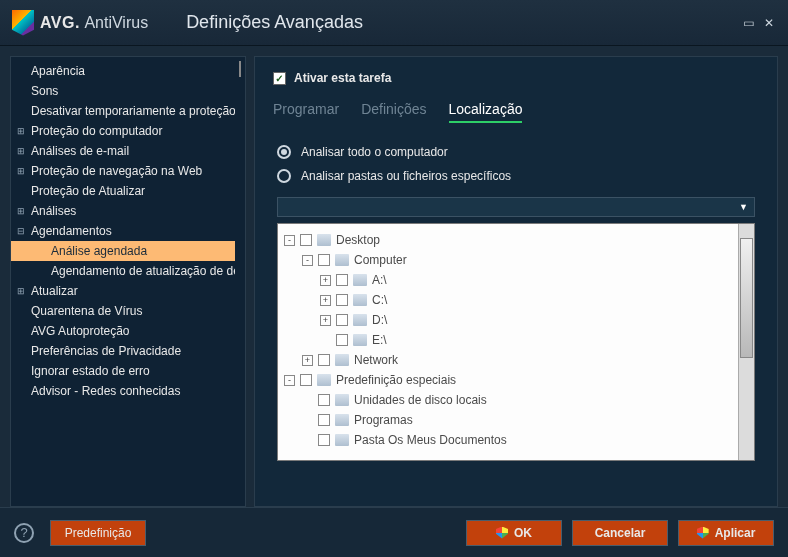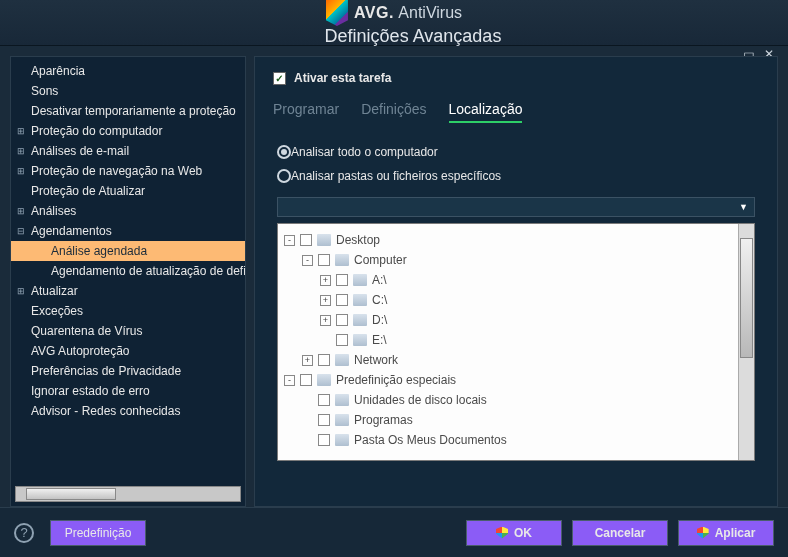--- a/index.html
+++ b/index.html
@@ -11,21 +11,20 @@
     color: #e8e8e8;
     overflow: hidden;
     position: relative;
   }
   .titlebar {
     height: 46px;
     background: linear-gradient(#1f3040, #182838);
     display: flex; align-items: center;
     padding: 0 12px;
     border-bottom: 1px solid #0a1620;
-    flex-direction: column;
   }
   .logo { display: flex; align-items: center; gap: 6px; }
   .logo-badge {
     width: 22px; height: 26px;
     background: linear-gradient(135deg, #ff6a00, #ffb400 40%, #00c3c3 41%, #007aa3 70%, #6a2ea0 71%);
     clip-path: polygon(0 0, 100% 0, 100% 78%, 50% 100%, 0 78%);
   }
   .logo-text { font-size: 16px; font-weight: 600; }
   .logo-text .avg { font-weight: 800; letter-spacing: 0.5px; }
   .logo-text .sub { font-weight: 300; color: #cfd8e0; }
@@ -46,21 +45,21 @@
     top: 46px; bottom: 50px; left: 0; right: 0;
     display: flex;
     padding: 10px 10px 0 10px;
     gap: 8px;
   }
   .sidebar {
     width: 236px; height: 100%;
     background: #0f2234;
     border: 1px solid #2a3d4d;
     overflow: hidden;
-    display: flex; flex-direction: column;
+    display: flex; flex-direction: row;
   }
   .sidebar-items {
     flex: 1; overflow: hidden;
     padding-top: 4px;
   }
   .item {
     display: flex; align-items: center;
     height: 20px; padding: 0 4px 0 20px;
     white-space: nowrap;
     overflow: hidden;
@@ -102,21 +101,21 @@
     width: 13px; height: 13px;
     background: #fff; border: 1px solid #666;
     display: inline-flex; align-items: center; justify-content: center;
     font-size: 10px; color: #1a5d1a;
   }
   .tabs { display: flex; gap: 22px; margin-bottom: 22px; }
   .tab { color: #6f8494; font-size: 14px; cursor: pointer; padding-bottom: 4px; }
   .tab.active { color: #fff; border-bottom: 2px solid #2dcf67; }
   .radio-group { margin-left: 4px; margin-bottom: 14px; }
   .radio-row {
-    display: flex; align-items: center; 
+    display: flex; align-items: center; gap: 10px;
     margin-bottom: 10px; cursor: pointer;
   }
   .radio {
     width: 14px; height: 14px; border-radius: 50%;
     border: 2px solid #cfd8e0; display: inline-block;
     position: relative;
   }
   .radio.on::after {
     content: ""; position: absolute;
     left: 2px; top: 2px; width: 6px; height: 6px;
@@ -189,21 +188,21 @@
   }
   .help-btn {
     width: 20px; height: 20px; border-radius: 50%;
     border: 2px solid #8fa2b2; color: #8fa2b2;
     display: flex; align-items: center; justify-content: center;
     font-size: 13px; cursor: pointer;
   }
   .btn {
     min-width: 96px; height: 26px;
     border: 1px solid #4a5d6c;
-    background: #8b5cf6;
+    background: #c2410c;
     color: #e8e8e8;
     display: inline-flex; align-items: center; justify-content: center;
     gap: 6px; padding: 0 12px;
     cursor: pointer; font-size: 12px;
   }
   .footer-right { margin-left: auto; display: flex; gap: 10px; font-weight: bold; }
   .shield {
     width: 12px; height: 12px;
     background: conic-gradient(#ffeb3b 0 25%, #4caf50 0 50%, #2196f3 0 75%, #f44336 0 100%);
     clip-path: polygon(50% 0, 100% 20%, 100% 60%, 50% 100%, 0 60%, 0 20%);
@@ -236,21 +235,20 @@
         <div class="item">Desativar temporariamente a proteção</div>
         <div class="item expandable">Proteção do computador</div>
         <div class="item expandable">Análises de e-mail</div>
         <div class="item expandable">Proteção de navegação na Web</div>
         <div class="item">Proteção de Atualizar</div>
         <div class="item expandable">Análises</div>
         <div class="item expandable expanded">Agendamentos</div>
         <div class="item child selected">Análise agendada</div>
         <div class="item child">Agendamento de atualização de definições</div>
         <div class="item expandable">Atualizar</div>
-        <div class="item">Exceções</div>
         <div class="item">Quarentena de Vírus</div>
         <div class="item">AVG Autoproteção</div>
         <div class="item">Preferências de Privacidade</div>
         <div class="item">Ignorar estado de erro</div>
         <div class="item">Advisor - Redes conhecidas</div>
       </div>
     <div class="sidebar-hscroll">
       <div class="thumb"></div>
     </div>
   </div>

